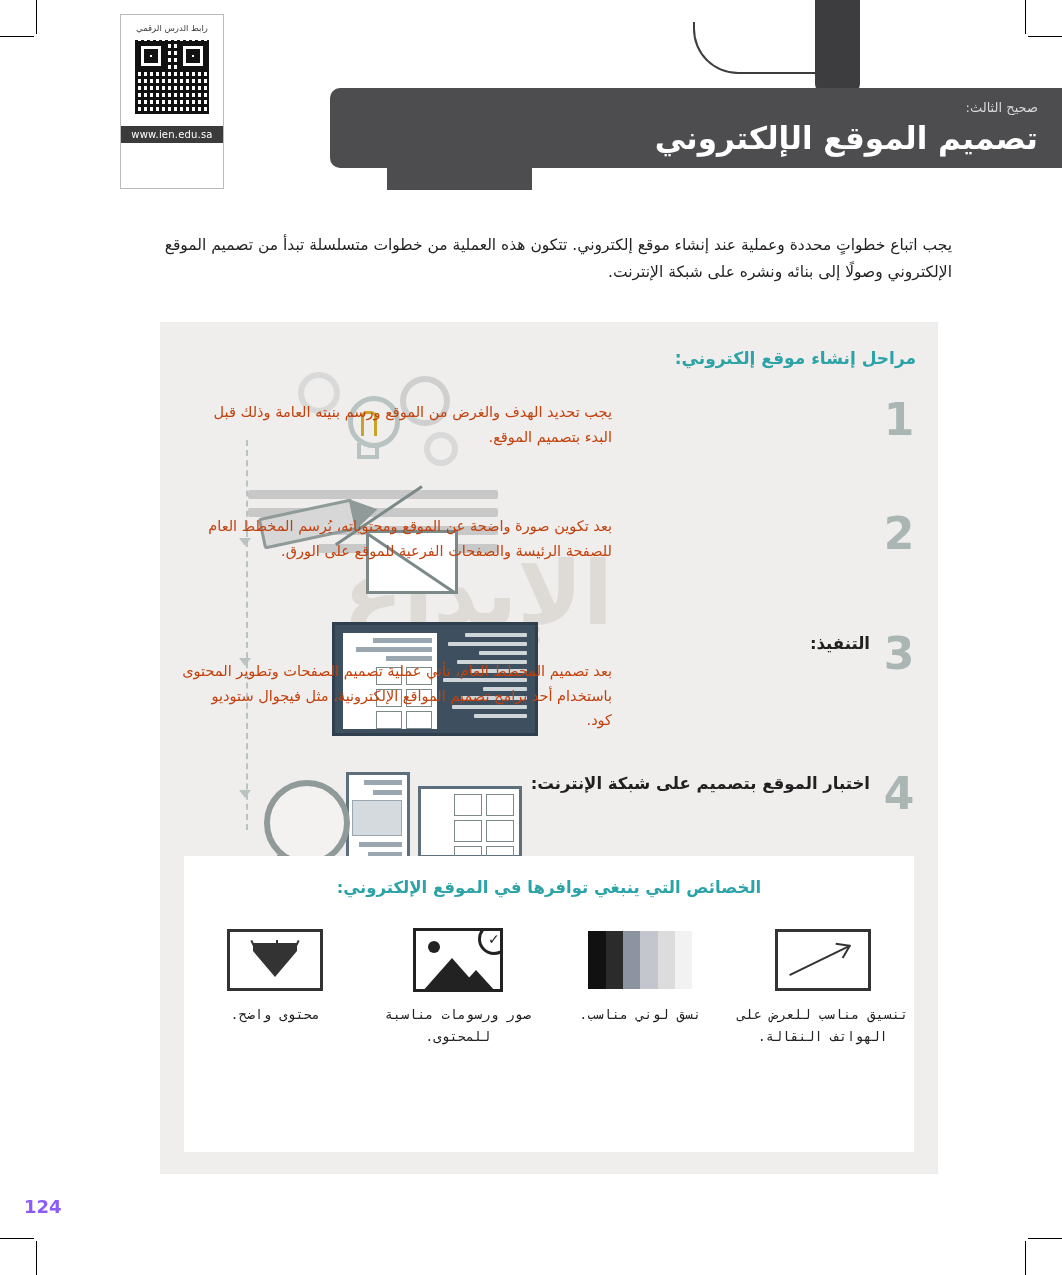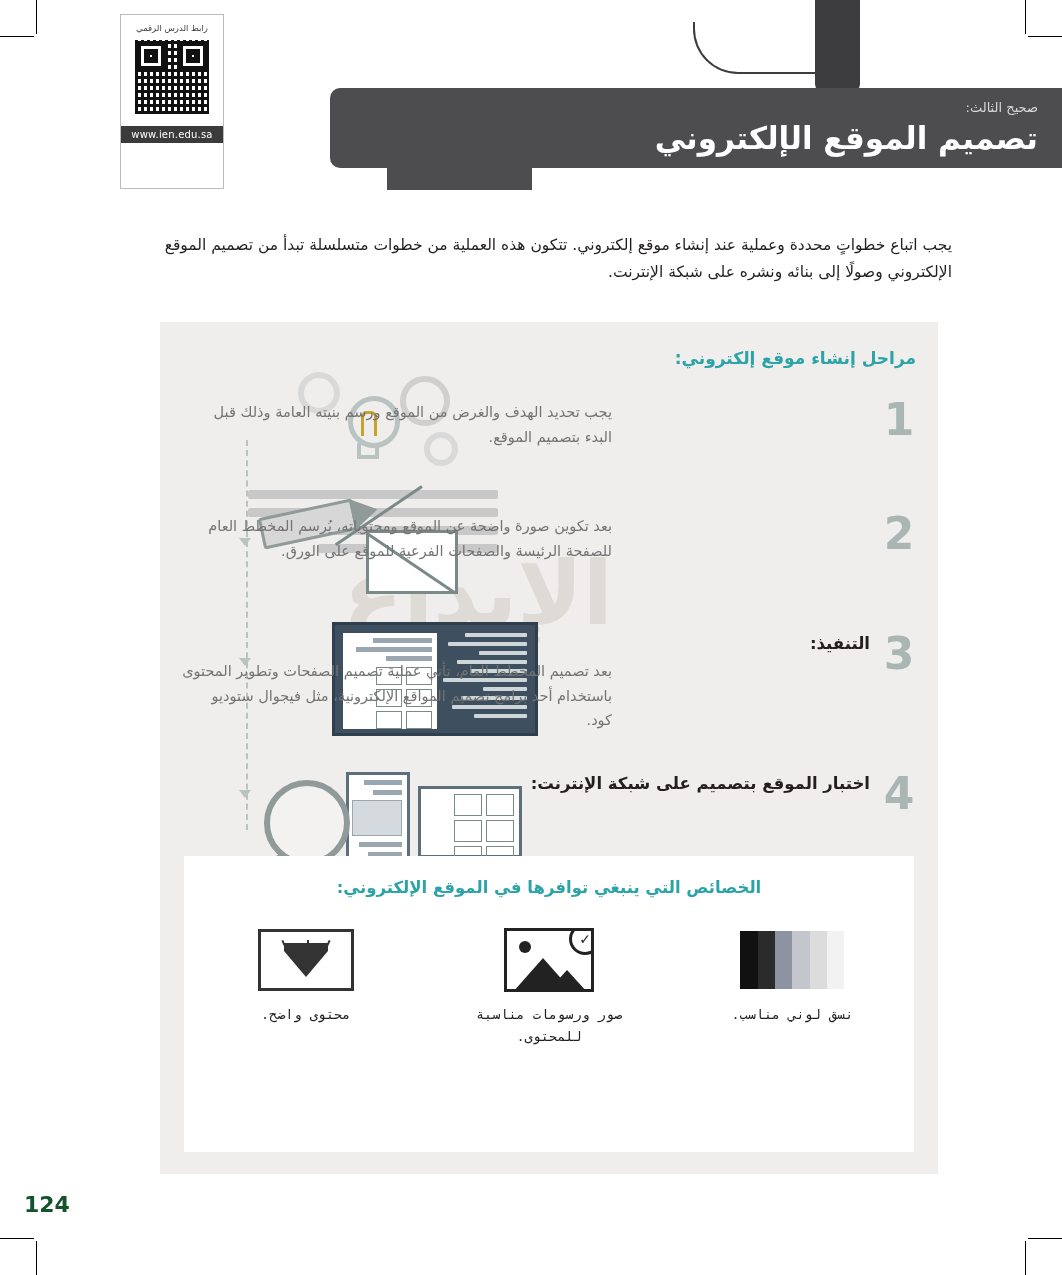--- a/index.html
+++ b/index.html
@@ -218,21 +218,21 @@
   }
   .step .title {
     font-size: 16.5px;
     font-weight: bold;
     color: #231f20;
     margin-bottom: 6px;
   }
   .step .desc {
     font-size: 14.5px;
     line-height: 1.7;
-    color: #737373;
+    color: #c2410c;
     max-width: 430px;
     margin-right: auto;
   }
   #step1 { top: 78px; }
   #step2 { top: 192px; }
   #step3 { top: 312px; }
   #step4 { top: 452px; }
 
   
   .connector {
@@ -554,23 +554,23 @@
   }
   .ic-gem-wrap .spark.s1 { left: 22px; transform: rotate(-25deg); }
   .ic-gem-wrap .spark.s2 { left: 46px; }
   .ic-gem-wrap .spark.s3 { right: 22px; transform: rotate(25deg); }
 
   
   .page-num {
     position: absolute;
     left: 24px;
     bottom: 58px;
-    font-size: 22px;
+    font-size: 18px;
     font-weight: bold;
-    color: #14532d;
+    color: #8b5cf6;
   }
 </style>
 </head>
 <body>
 
 <div class="crop v" style="top:0;left:36px;"></div>
 <div class="crop h" style="top:36px;left:0;"></div>
 <div class="crop v" style="top:0;right:36px;"></div>
 <div class="crop h" style="top:36px;right:0;"></div>
 <div class="crop v" style="bottom:0;left:36px;"></div>
@@ -746,18 +746,26 @@
             <span style="background:#dcdcdc"></span>
             <span style="background:#c3c6cc"></span>
             <span style="background:#8d93a0"></span>
             <span style="background:#2b2b2b"></span>
             <span style="background:#111111"></span>
           </div>
         </div>
         <div class="fcap">نسق لوني مناسب.</div>
       </div>
 
+      <div class="feature">
+        <div class="ficon">
+          <div class="ic-frame">
+              <div class="arr"></div>
+            </div>
+        </div>
+        <div class="fcap">تنسيق مناسب للعرض على الهواتف النقالة.</div>
+      </div>
 
     </div>
   </div>
 </div>
 
 <div class="page-num">124</div>
 
 </body></html>

